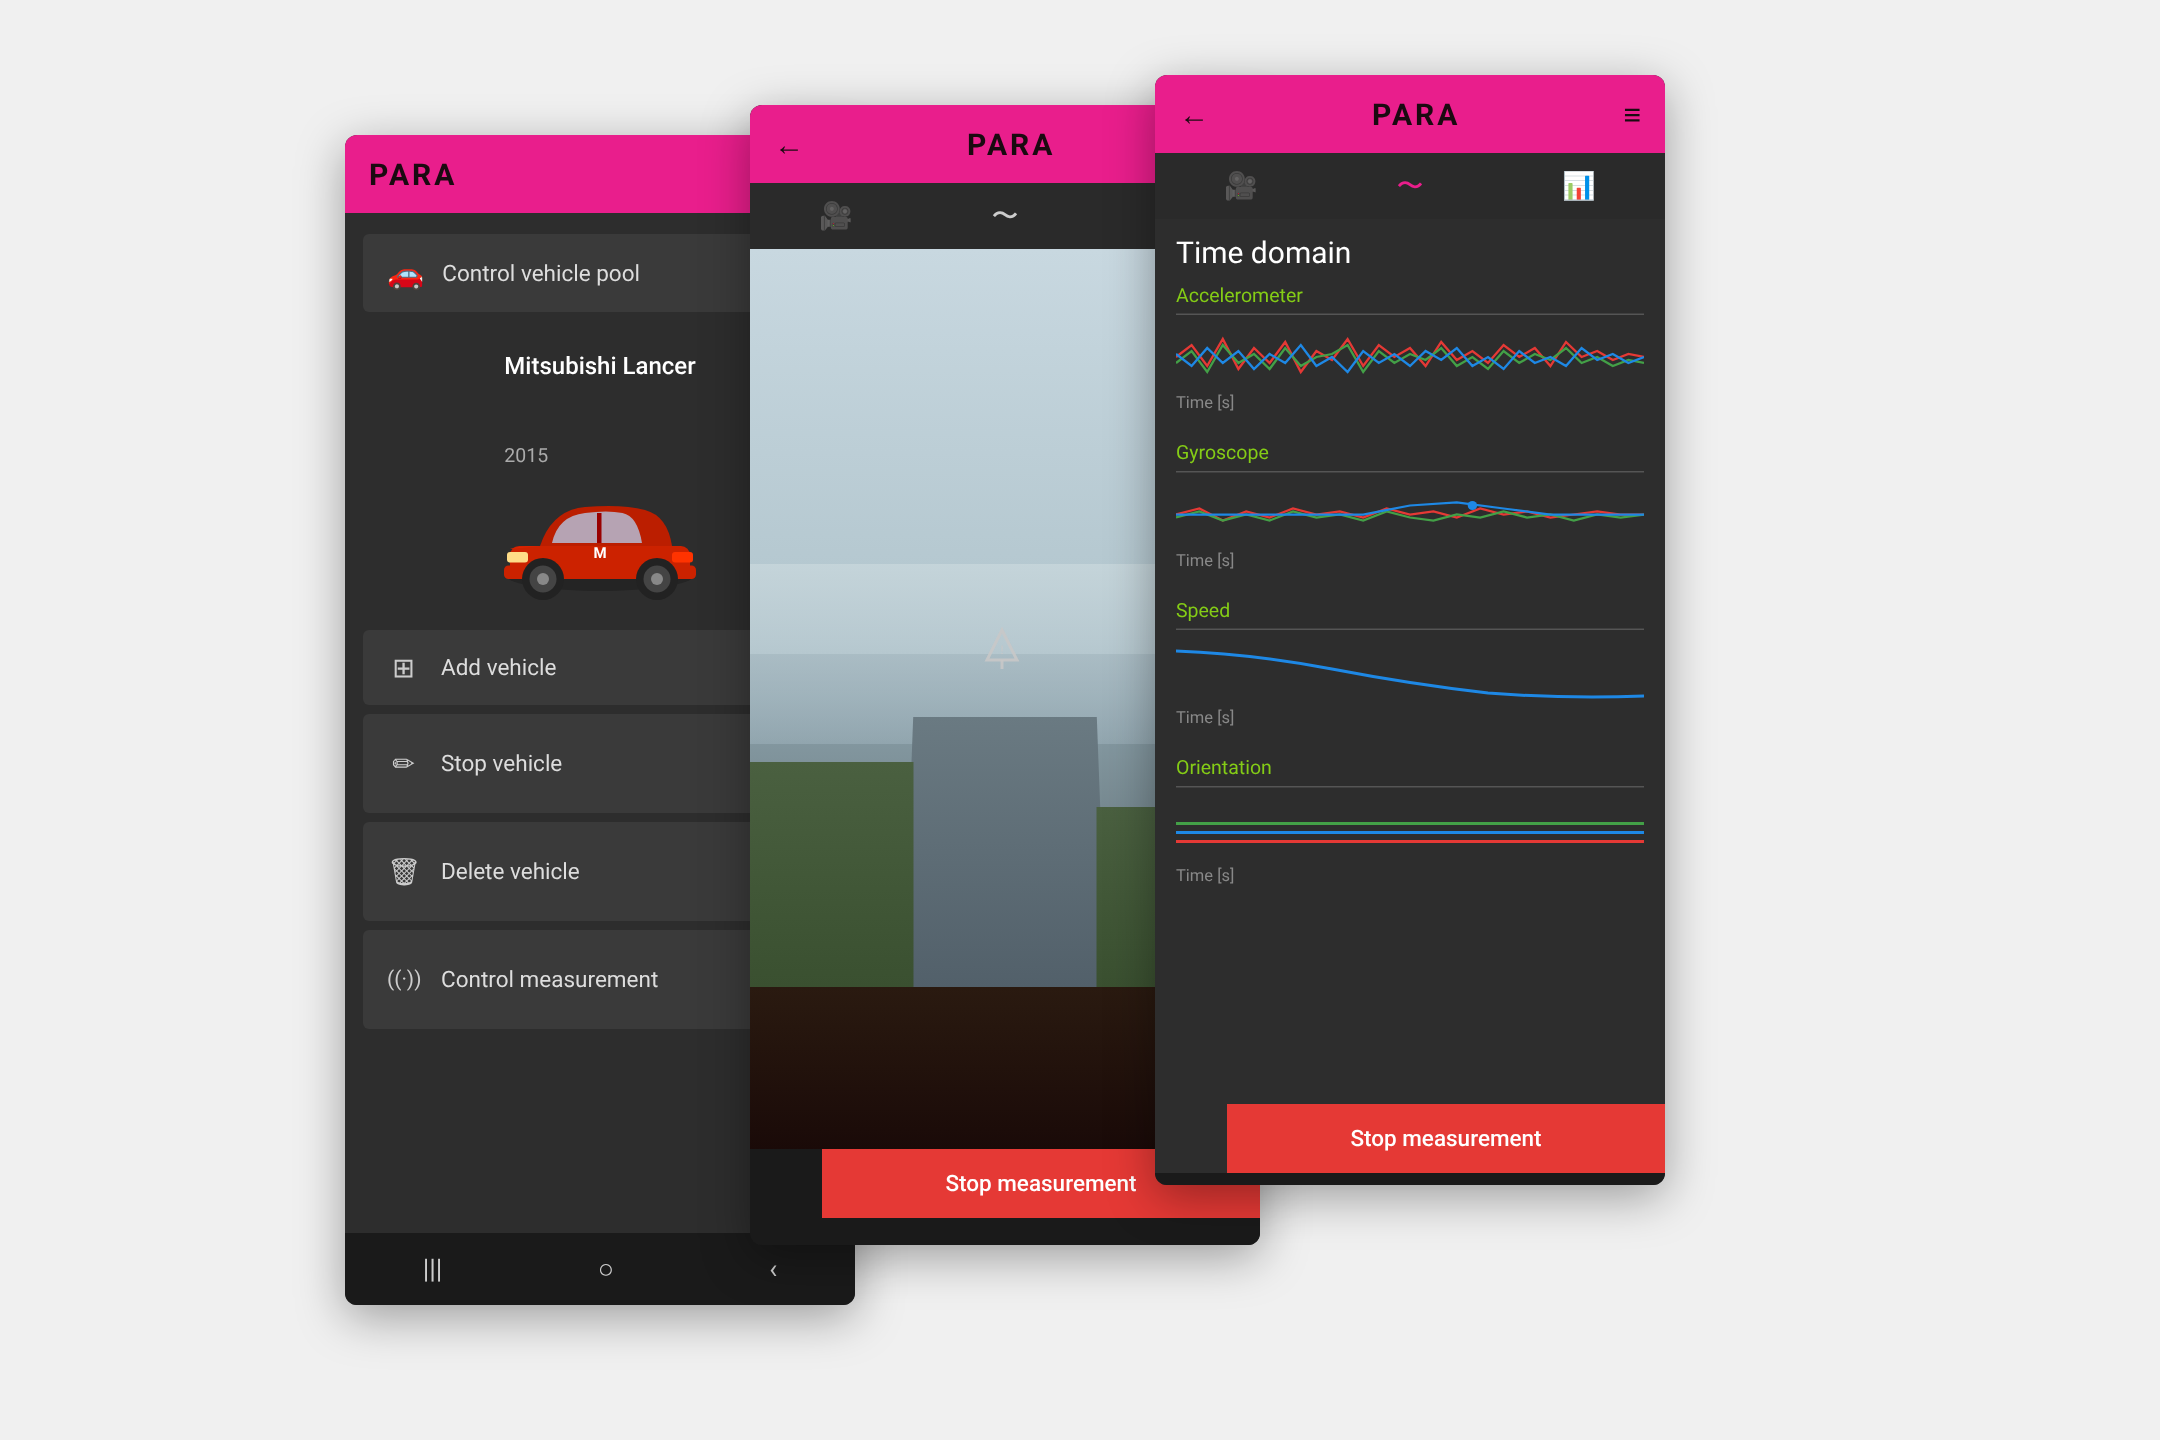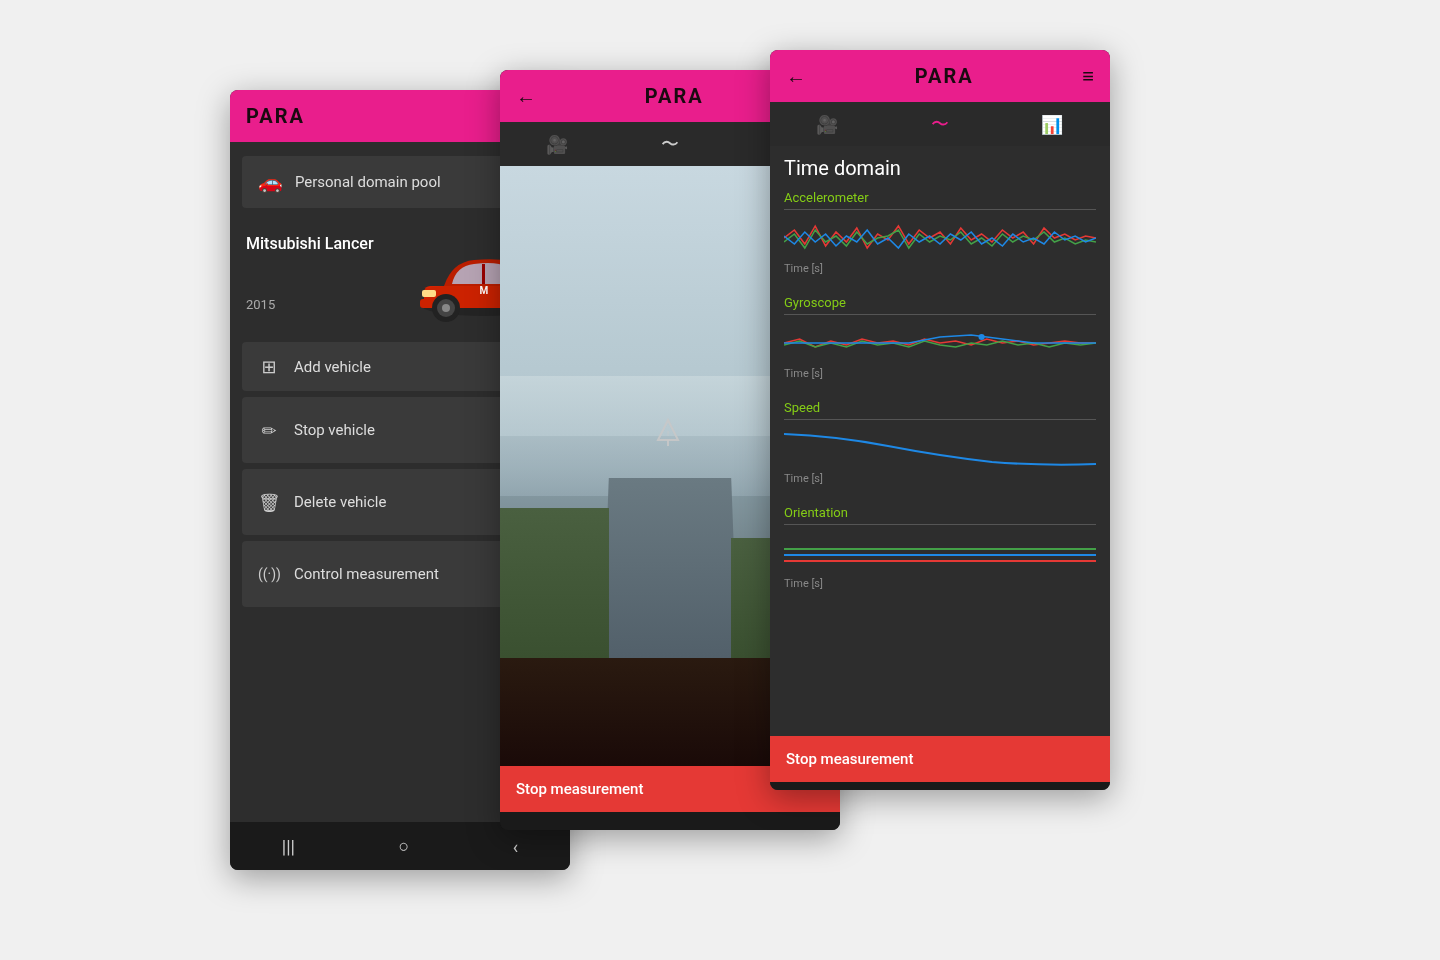--- a/index.html
+++ b/index.html
@@ -104,22 +104,23 @@
     }
 
     .vehicle-pool-text {
       color: #ddd;
       font-size: 15px;
     }
 
     .vehicle-info-section {
       padding: 12px 16px;
       display: flex;
-      align-items: flex-start;
+      align-items: center;
       justify-content: space-between;
+      flex-direction: column;
     }
 
     .vehicle-text h3 {
       color: #fff;
       font-size: 16px;
       font-weight: 500;
     }
 
     .vehicle-text p {
       color: #aaa;
@@ -191,22 +192,23 @@
       background: linear-gradient(180deg, #b8c8d0 0%, #9ab0bc 30%, #8a9fa8 50%, #6b7c82 70%, #4a5560 85%, #3a4248 90%, #2a3038 95%, #1a2028 100%);
       position: relative;
     }
 
     .stop-btn {
       background: #e53935;
       color: white;
       padding: 14px 16px;
       font-size: 15px;
       font-weight: 500;
-      text-align: left;
+      text-align: center;
       cursor: pointer;
+      margin-left: 48px;
     }
 
     .section-title {
       color: #fff;
       font-size: 20px;
       font-weight: 400;
       padding: 10px 14px 4px;
     }
 
     .sensor-section {
@@ -279,21 +281,21 @@
 
   <div class="phone phone-1">
 
     <div class="header">
       <span class="header-title">PARA</span>
       <span class="header-icon">≡</span>
     </div>
 
     <div class="p1-header-section">
       <span class="vehicle-pool-icon">🚗</span>
-      <span class="vehicle-pool-text">Personal domain pool</span>
+      <span class="vehicle-pool-text">Control vehicle pool</span>
     </div>
 
     <div class="vehicle-info-section">
       <div class="vehicle-text">
         <h3>Mitsubishi Lancer</h3>
         <p>2015</p>
       </div>
 
       <svg class="car-svg" viewBox="0 0 140 90">
 

